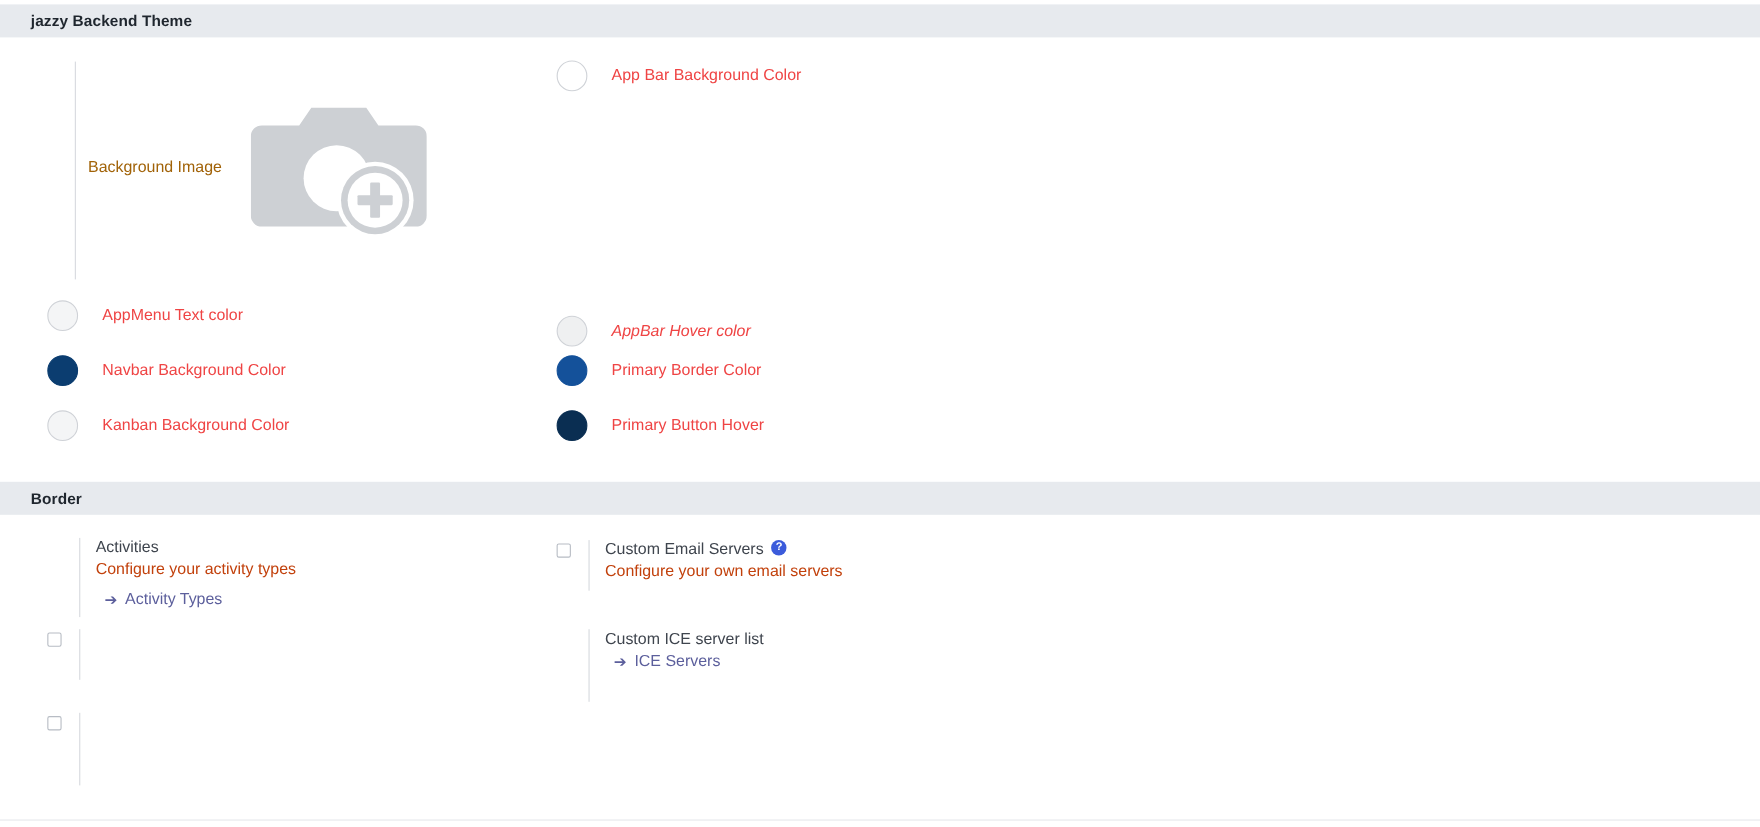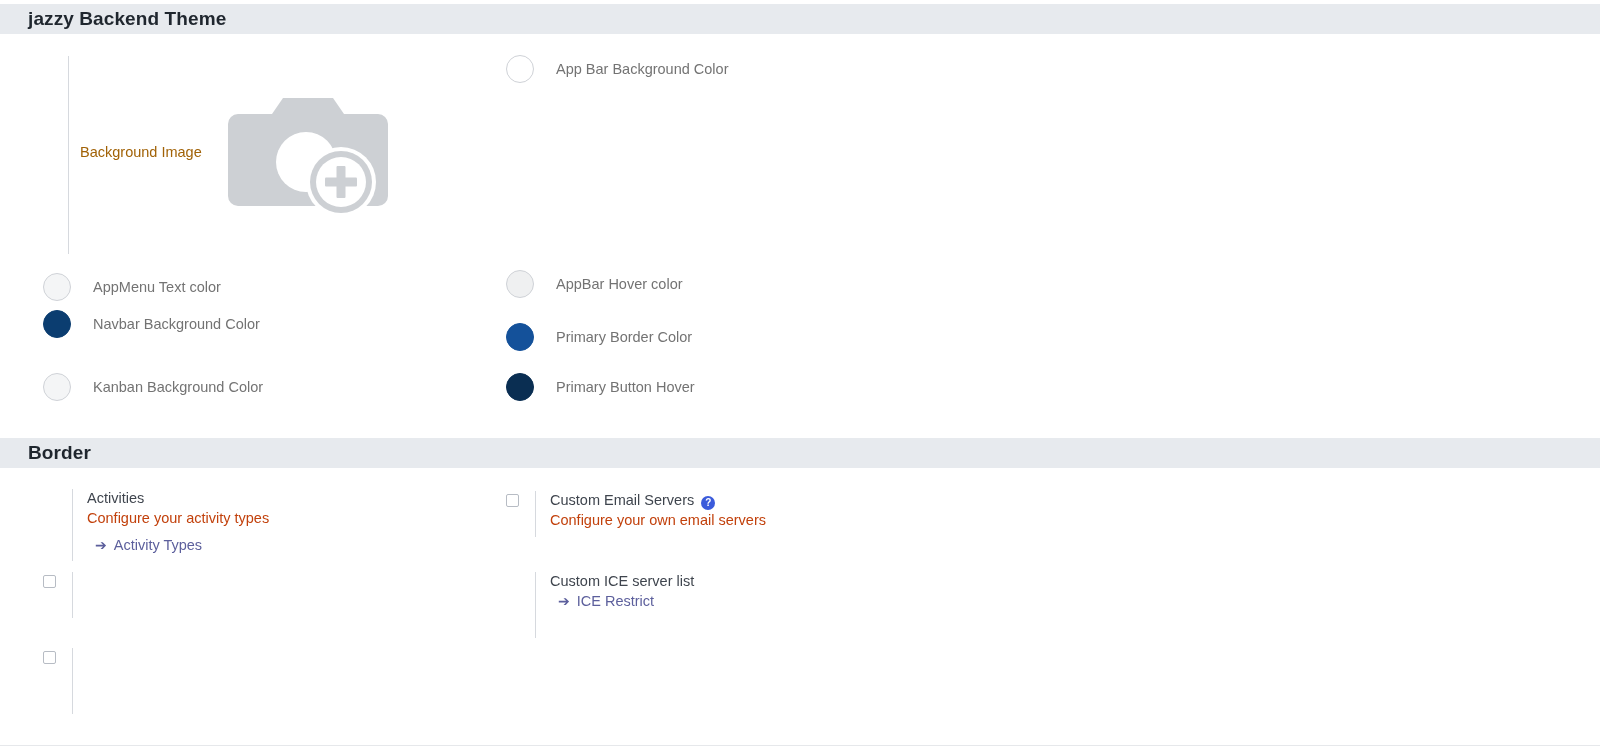--- a/index.html
+++ b/index.html
@@ -13,37 +13,37 @@
   .page { position: relative; width: 1600px; height: 752px; overflow: hidden; background:#fff; }
 
   
   .section-band {
     position: absolute; left: 0; width: 1600px; height: 30px;
     background: #e7eaee;
     display: flex; align-items: center;
   }
   .section-band .title {
     padding-left: 28px;
-    font-size: 19px; font-weight: 700; color: #1f262e;
+    font-size: 14px; font-weight: 700; color: #1f262e;
     letter-spacing: .1px;
   }
   #band-theme { top: 4px; }
   #band-discuss { top: 438px; }
 
   
   .swatch-row { position: absolute; display: flex; align-items: center; }
   .swatch {
     width: 28px; height: 28px; border-radius: 50%;
     border: 1px solid #cfd2d7;
     flex: 0 0 auto;
     cursor: pointer;
   }
   .swatch-label {
     margin-left: 22px;
-    font-size: 14.5px; color: #737373; white-space: nowrap;
+    font-size: 14.5px; color: #ef4444; white-space: nowrap;
   }
 
   
   .bg-image-row { position: absolute; left: 68px; top: 56px; height: 198px; }
   .bg-image-row .bg-rule {
     position: absolute; left: 0; top: 0; width: 1px; height: 198px; background: #d6d9de;
   }
   .bg-image-label {
     position: absolute; left: 12px; top: 88px;
     font-size: 14.5px; color: #a16207; white-space: nowrap;
@@ -68,21 +68,21 @@
     cursor: pointer;
   }
   .cb-space { width: 13px; flex: 0 0 auto; }
   .vrule {
     width: 1px; background: #d6d9de; flex: 0 0 auto;
     margin: 0 0 0 16px; align-self: stretch;
   }
   .setting-body { padding-left: 14px; }
   .s-title {
     font-size: 14.5px; color: #3f454e; line-height: 19px;
-    display: flex; align-items: flex-end; white-space: nowrap;
+    display: flex; align-items: flex-start; white-space: nowrap;
   }
   .s-desc {
     font-size: 14.5px; color: #c2410c; line-height: 19px;
     margin-top: 1px;
   }
   .s-desc.wrap { white-space: normal; max-width: 360px; }
   .help-icon {
     display: inline-flex; align-items: center; justify-content: center;
     width: 14px; height: 14px; border-radius: 50%;
     background: #3b5bdb; color: #fff;
@@ -134,30 +134,30 @@
 
   <div class="swatch-row" style="left:506px; top:55px;">
     <span class="swatch" style="background:#ffffff"></span>
     <span class="swatch-label">App Bar Background Color</span>
   </div>
 
   <div class="swatch-row" style="left:43px; top:273px;">
     <span class="swatch" style="background:#f4f5f6"></span>
     <span class="swatch-label">AppMenu Text color</span>
   </div>
-  <div class="swatch-row" style="left:43px; top:310px;">
+  <div class="swatch-row" style="left:43px; top:323px;">
     <span class="swatch" style="background:#0b3d70; border-color:#0b3d70;"></span>
     <span class="swatch-label">Navbar Background Color</span>
   </div>
   <div class="swatch-row" style="left:43px; top:373px;">
     <span class="swatch" style="background:#f4f5f6"></span>
     <span class="swatch-label">Kanban Background Color</span>
   </div>
 
-  <div class="swatch-row" style="left:506px; top:270px;">
+  <div class="swatch-row" style="left:506px; top:287px;font-style:italic;">
     <span class="swatch" style="background:#eff0f1"></span>
     <span class="swatch-label">AppBar Hover color</span>
   </div>
   <div class="swatch-row" style="left:506px; top:323px;">
     <span class="swatch" style="background:#14519a; border-color:#14519a;"></span>
     <span class="swatch-label">Primary Border Color</span>
   </div>
   <div class="swatch-row" style="left:506px; top:373px;">
     <span class="swatch" style="background:#0a2e52; border-color:#0a2e52;"></span>
     <span class="swatch-label">Primary Button Hover</span>
@@ -201,21 +201,21 @@
 
   <div class="setting" style="left:506px; top:572px; height:66px;">
     <span class="cb-space"></span>
     <span class="vrule"></span>
     <div class="setting-body">
       <div class="s-title">
         <span>Custom ICE server list</span>
       </div>
       <div class="link-btn" style="margin-top:2px;">
         <span class="arrow">➔</span>
-        <span>ICE Restrict</span>
+        <span>ICE Servers</span>
       </div>
     </div>
   </div>
 
   <div class="setting" style="left:43px; top:648px; height:66px;">
     <span class="cb"></span>
     <span class="vrule"></span>
   </div>
 
   <div class="footer-rule"></div>

